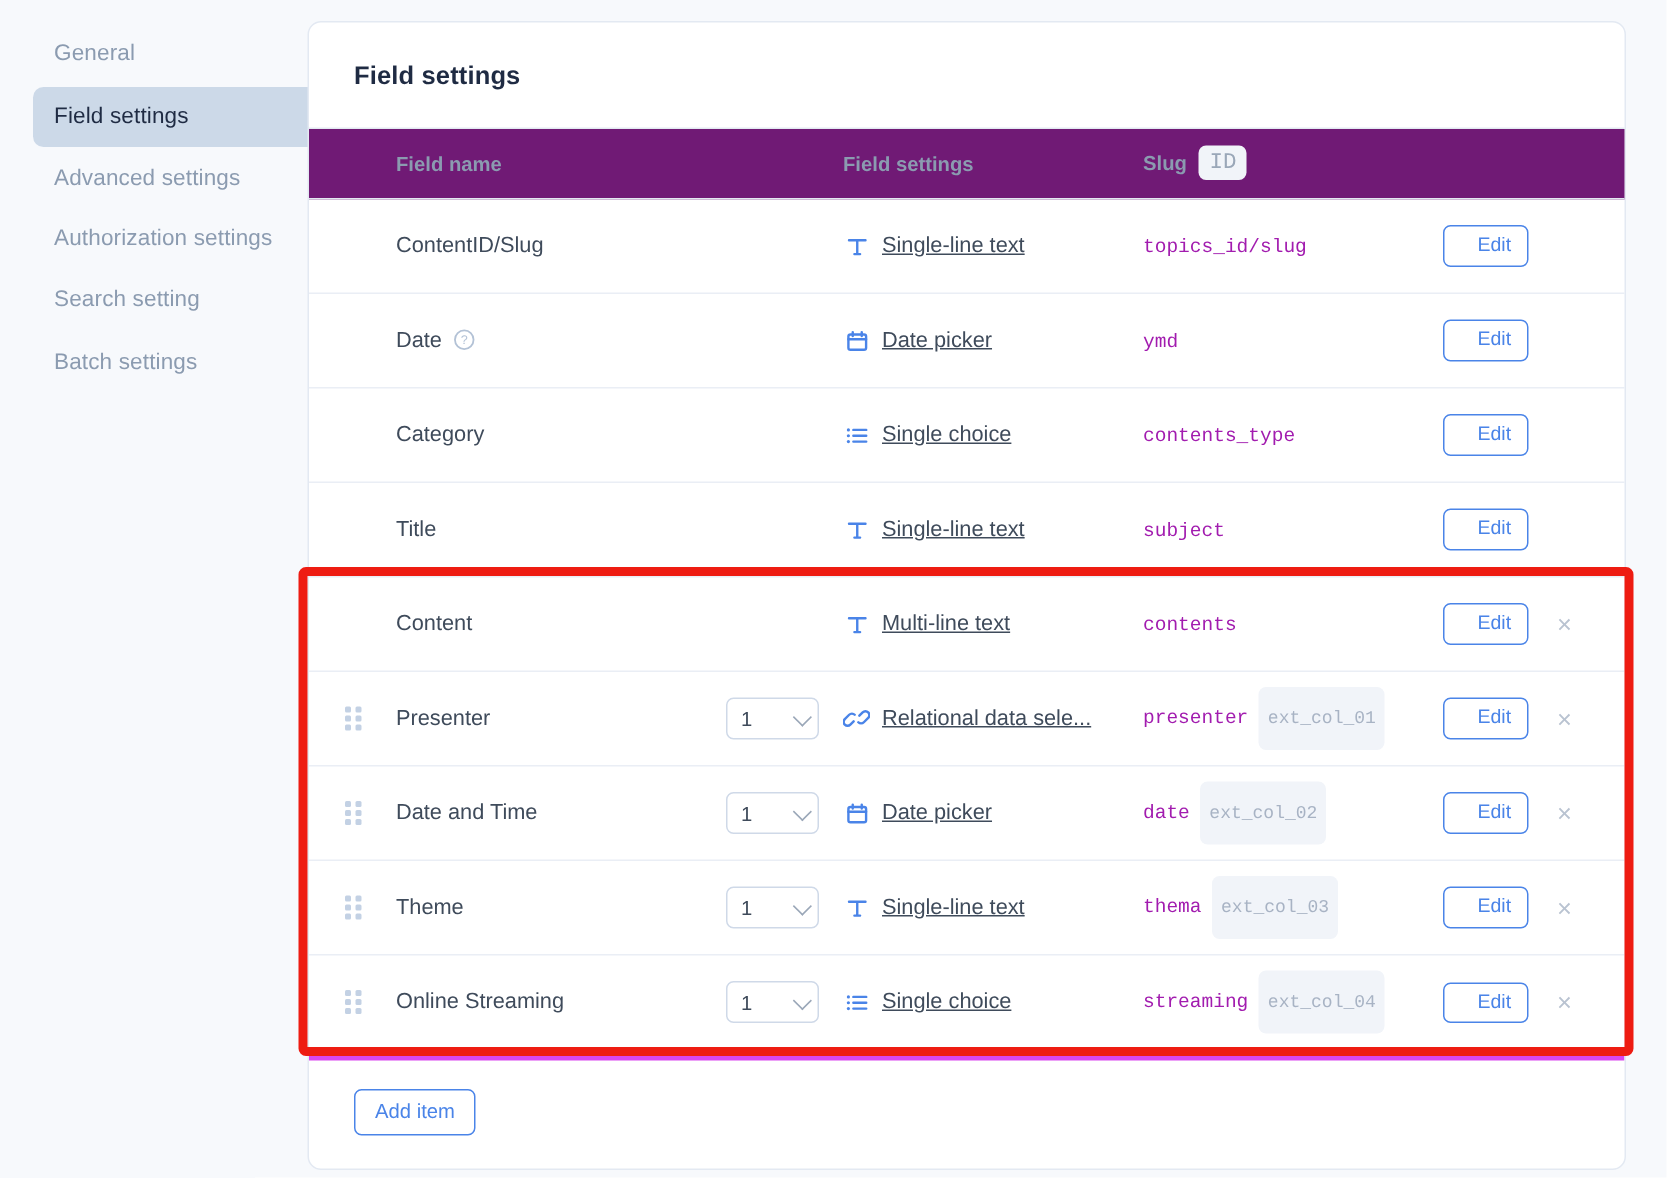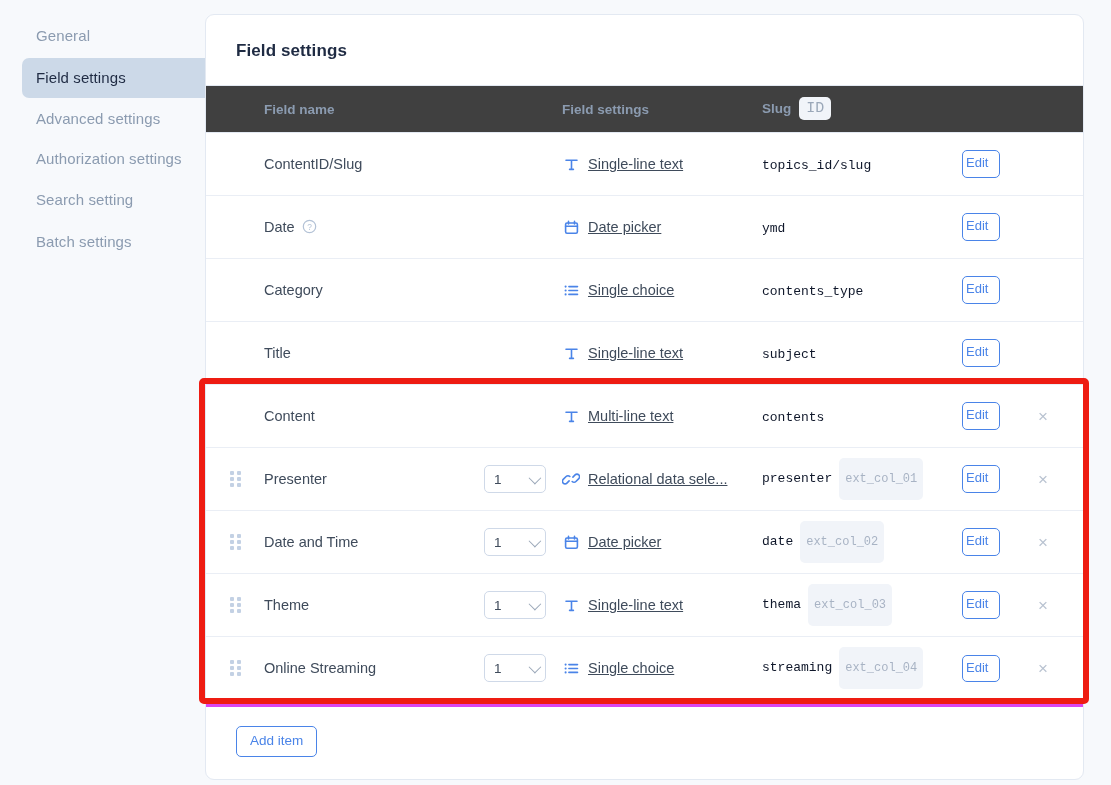--- a/index.html
+++ b/index.html
@@ -56,21 +56,21 @@
     letter-spacing: 0.1px;
   }
 
   
   table.fields {
     width: 100%;
     border-collapse: collapse;
     table-layout: fixed;
   }
   table.fields thead th {
-    background: #404040;
+    background: #701a75;
     border-top: 1px solid #e3e9f2;
     border-bottom: 1px solid #e3e9f2;
     font-size: 13.5px;
     font-weight: bold;
     color: #8b9bb0;
     text-align: left;
     height: 47px;
     padding: 0;
     vertical-align: middle;
   }
@@ -172,21 +172,21 @@
     flex: 0 0 18px;
     display: flex; align-items: center; justify-content: center;
     color: #4a84e8;
   }
   .type-label { color: #3f4b5b; }
 
   
   .slug-text {
     font-family: "Liberation Mono", monospace;
     font-size: 13px;
-    color: #0f172a;
+    color: #a21caf;
     text-align: right;
   }
   .slug-chip {
     display: inline-block;
     background: #f1f4f9;
     color: #a8b3c4;
     font-family: "Liberation Mono", monospace;
     font-size: 12px;
     border-radius: 5px;
     padding: 14px 6px;
@@ -194,21 +194,21 @@
   }
 
   
   .edit-btn {
     display: inline-block;
     border: 1px solid #4a84e8;
     color: #4a84e8;
     background: #fff;
     border-radius: 5px;
     font-size: 13px;
-    padding: 5px 11px 6px 3px;
+    padding: 5px 11px 6px 22px;
     cursor: pointer;
     font-family: "Liberation Sans", sans-serif;
     line-height: 1.1;
   }
 
   
   .del-btn {
     color: #b9c3d1;
     font-size: 17px;
     line-height: 1;

